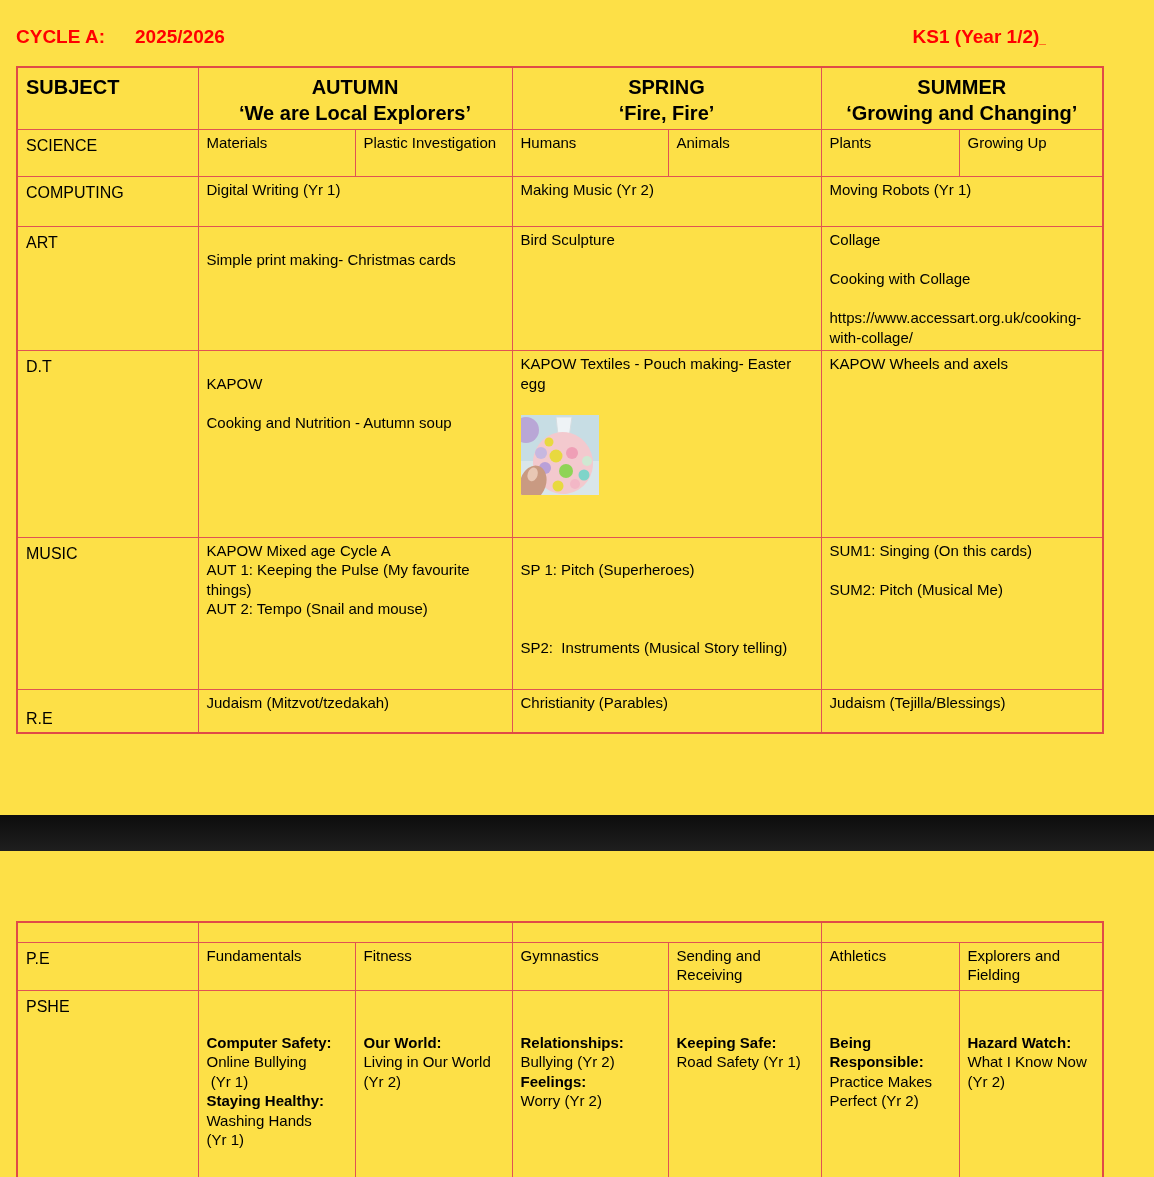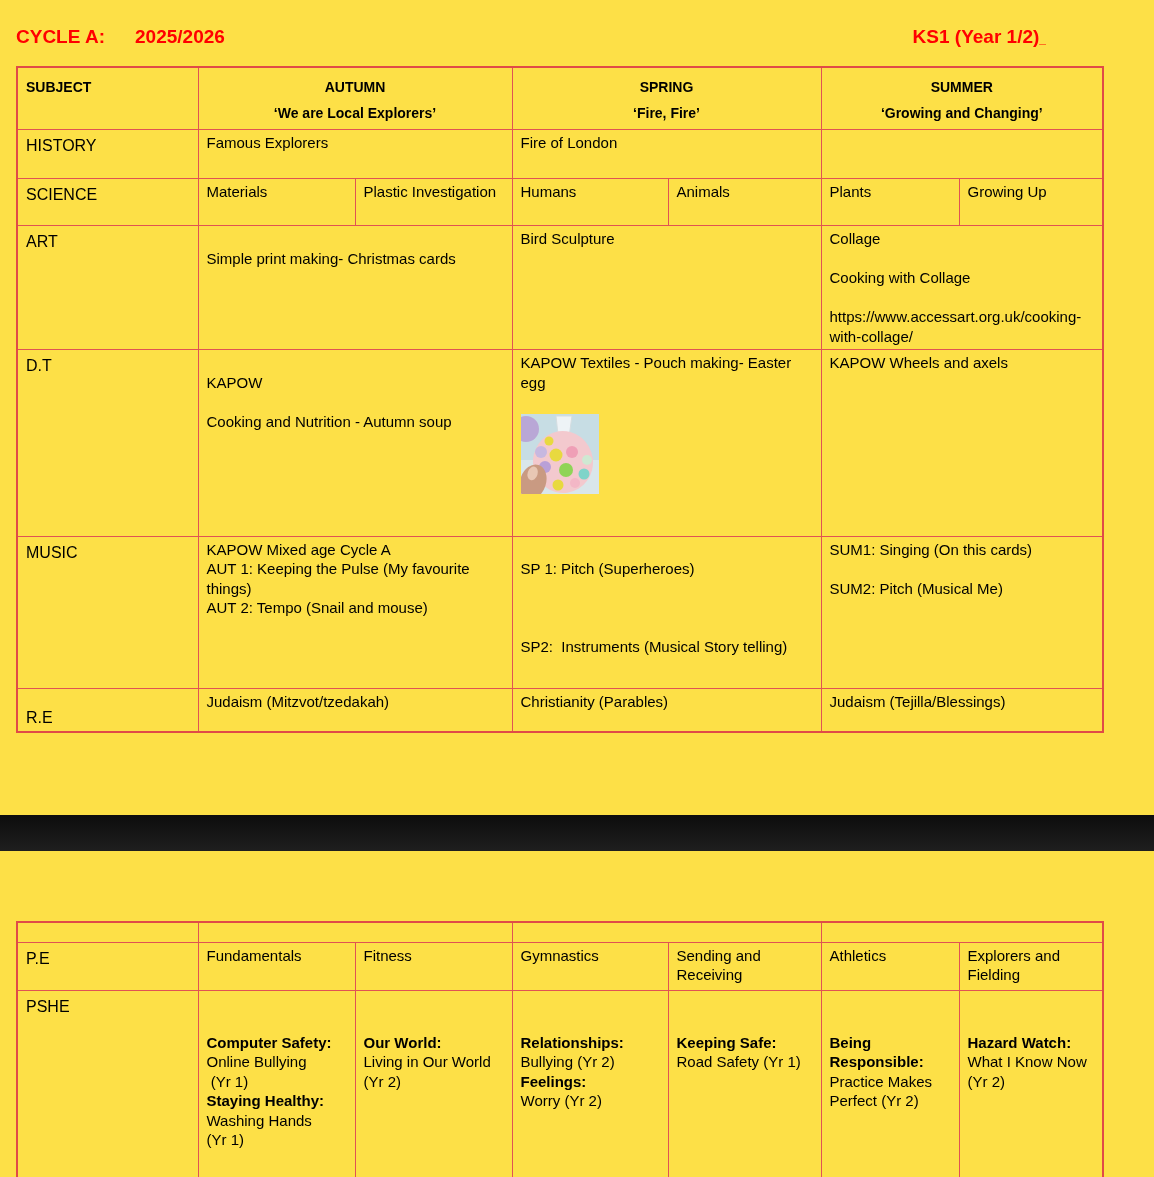--- a/index.html
+++ b/index.html
@@ -11,21 +11,21 @@
   .title-red{color:#ff0000;font-weight:bold;font-size:19px;}
   .cycle-gap{display:inline-block;width:30px;}
   .ks-suffix{font-size:12px;}
 
   table.sched{position:absolute;left:16px;width:1086px;border-collapse:collapse;
     table-layout:fixed;border:2px solid #e04b47;}
   .t1{top:66px;}
   .t2{top:903px;margin-top:18px;}
   td{border:1px solid #e05353;vertical-align:top;padding:3px 8px;
      font-size:15px;line-height:19.5px;white-space:pre-wrap;overflow-wrap:break-word;overflow:hidden;}
-  .hdr td{font-weight:bold;font-size:14px;line-height:26px;text-align:center;vertical-align:top;padding-top:6px;}
+  .hdr td{font-weight:bold;font-size:20px;line-height:26px;text-align:center;vertical-align:top;padding-top:6px;}
   .hdr td.subj-h{text-align:left;}
   td.subj{font-size:16px;line-height:20px;padding-top:6px;}
   td.brk{overflow-wrap:anywhere;}
   .ph{display:block;}
   .pb{display:block;font-weight:bold;}
   .egg-photo{display:block;margin:2px 0 0 0;}
 
   .blackbar{position:absolute;left:0;top:815px;width:1154px;height:36px;
     background:linear-gradient(#0d0d0d,#1f1f1f);}
 </style>
@@ -53,34 +53,34 @@
         <col style="width:138px">
         <col style="width:144px">
     </colgroup>
     <tbody>
         <tr class="hdr" style="height:57px">
       <td class="subj-h">SUBJECT</td>
       <td colspan="2"><span class="ph">AUTUMN</span><span class="ph">‘We are Local Explorers’</span></td>
       <td colspan="2"><span class="ph">SPRING</span><span class="ph">‘Fire, Fire’</span></td>
       <td colspan="2"><span class="ph">SUMMER</span><span class="ph">‘Growing and Changing’</span></td>
     </tr>
-    <tr style="height:49px">
-      <td class="subj">HISTORY</td>
-      <td colspan="2">Famous Explorers</td>
-      <td colspan="2">Fire of London</td>
-      <td colspan="2"></td>
-    </tr>
     <tr style="height:47px">
       <td class="subj">SCIENCE</td>
       <td>Materials</td>
       <td>Plastic Investigation</td>
       <td>Humans</td>
       <td>Animals</td>
       <td>Plants</td>
       <td>Growing Up</td>
+    </tr>
+    <tr style="height:50px">
+      <td class="subj">COMPUTING</td>
+      <td colspan="2">Digital Writing (Yr 1)</td>
+      <td colspan="2">Making Music (Yr 2)</td>
+      <td colspan="2">Moving Robots (Yr 1)</td>
     </tr>
     <tr style="height:118px">
       <td class="subj">ART</td>
       <td colspan="2">
 Simple print making- Christmas cards</td>
       <td colspan="2">Bird Sculpture</td>
       <td colspan="2" class="brk">Collage
 
 Cooking with Collage
 

